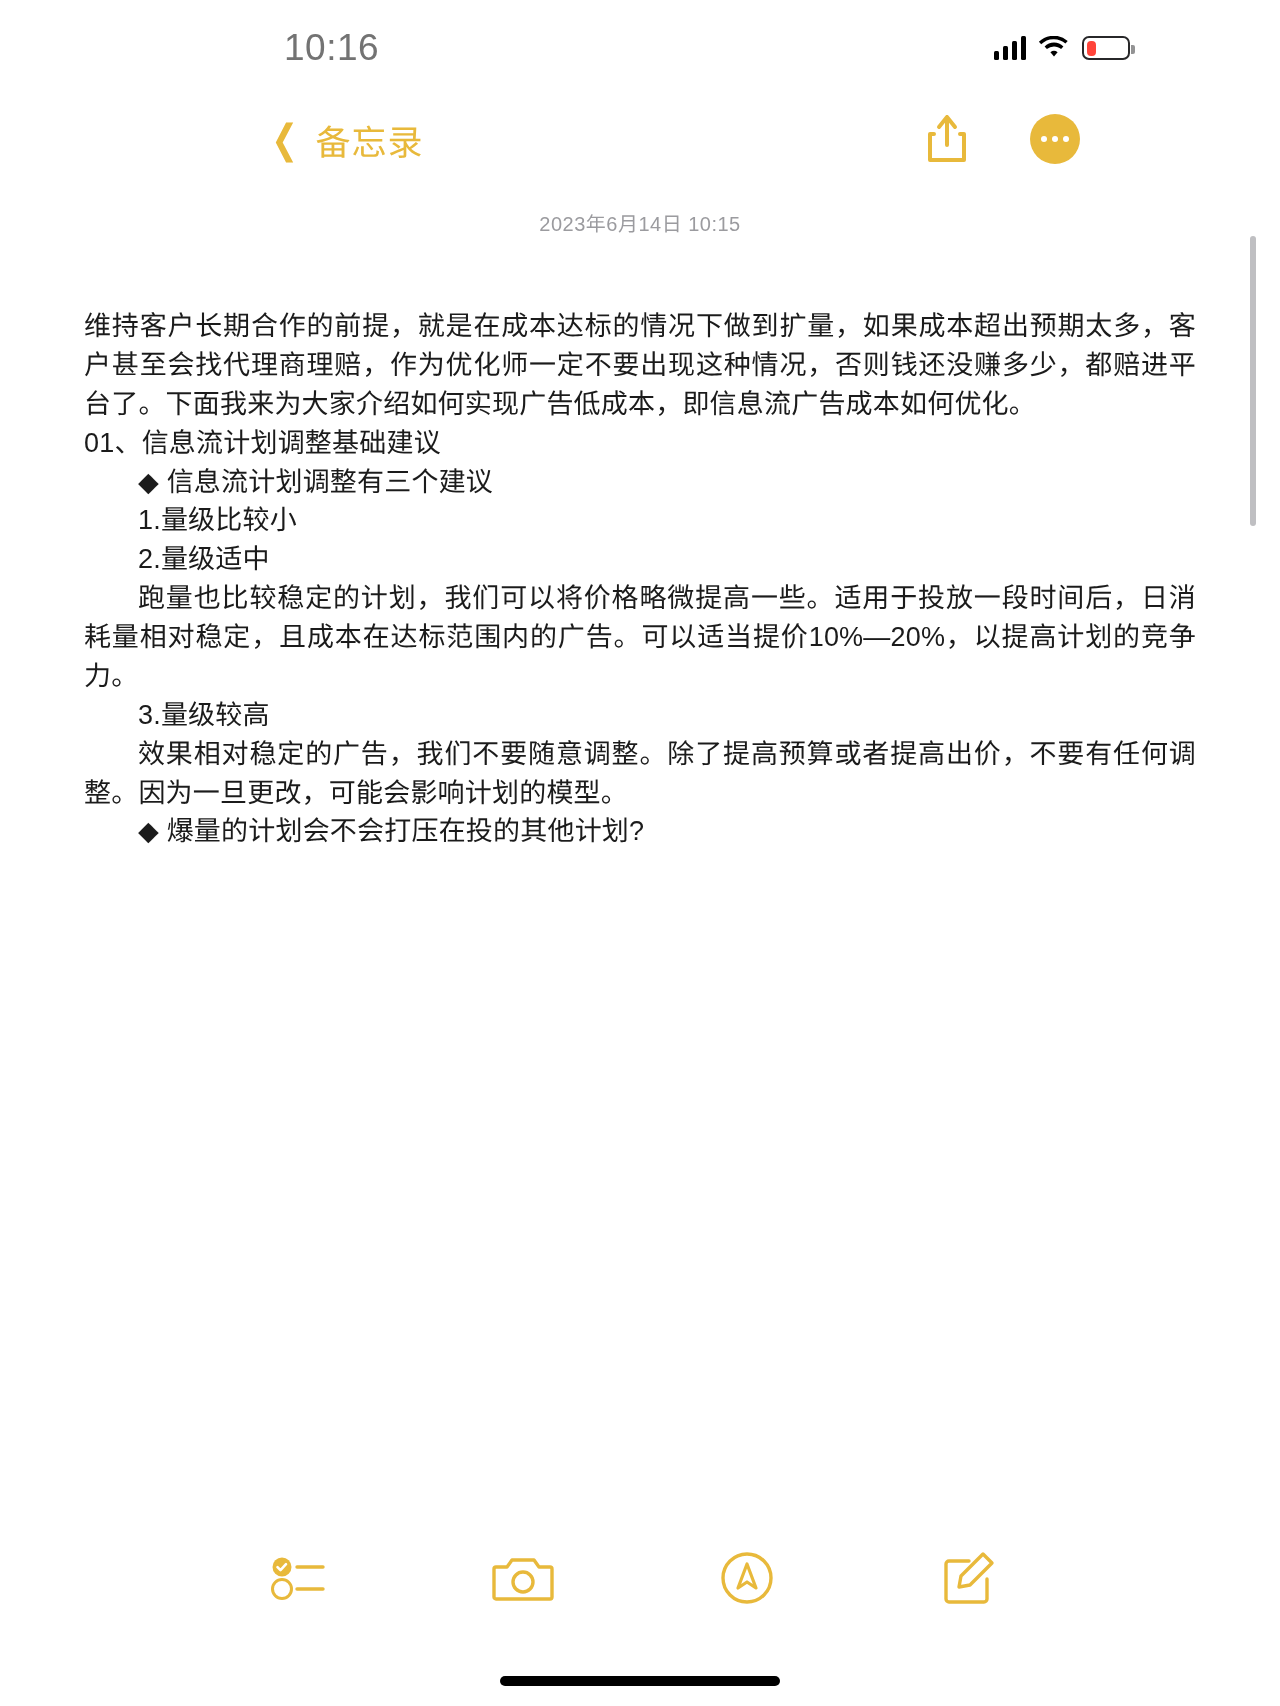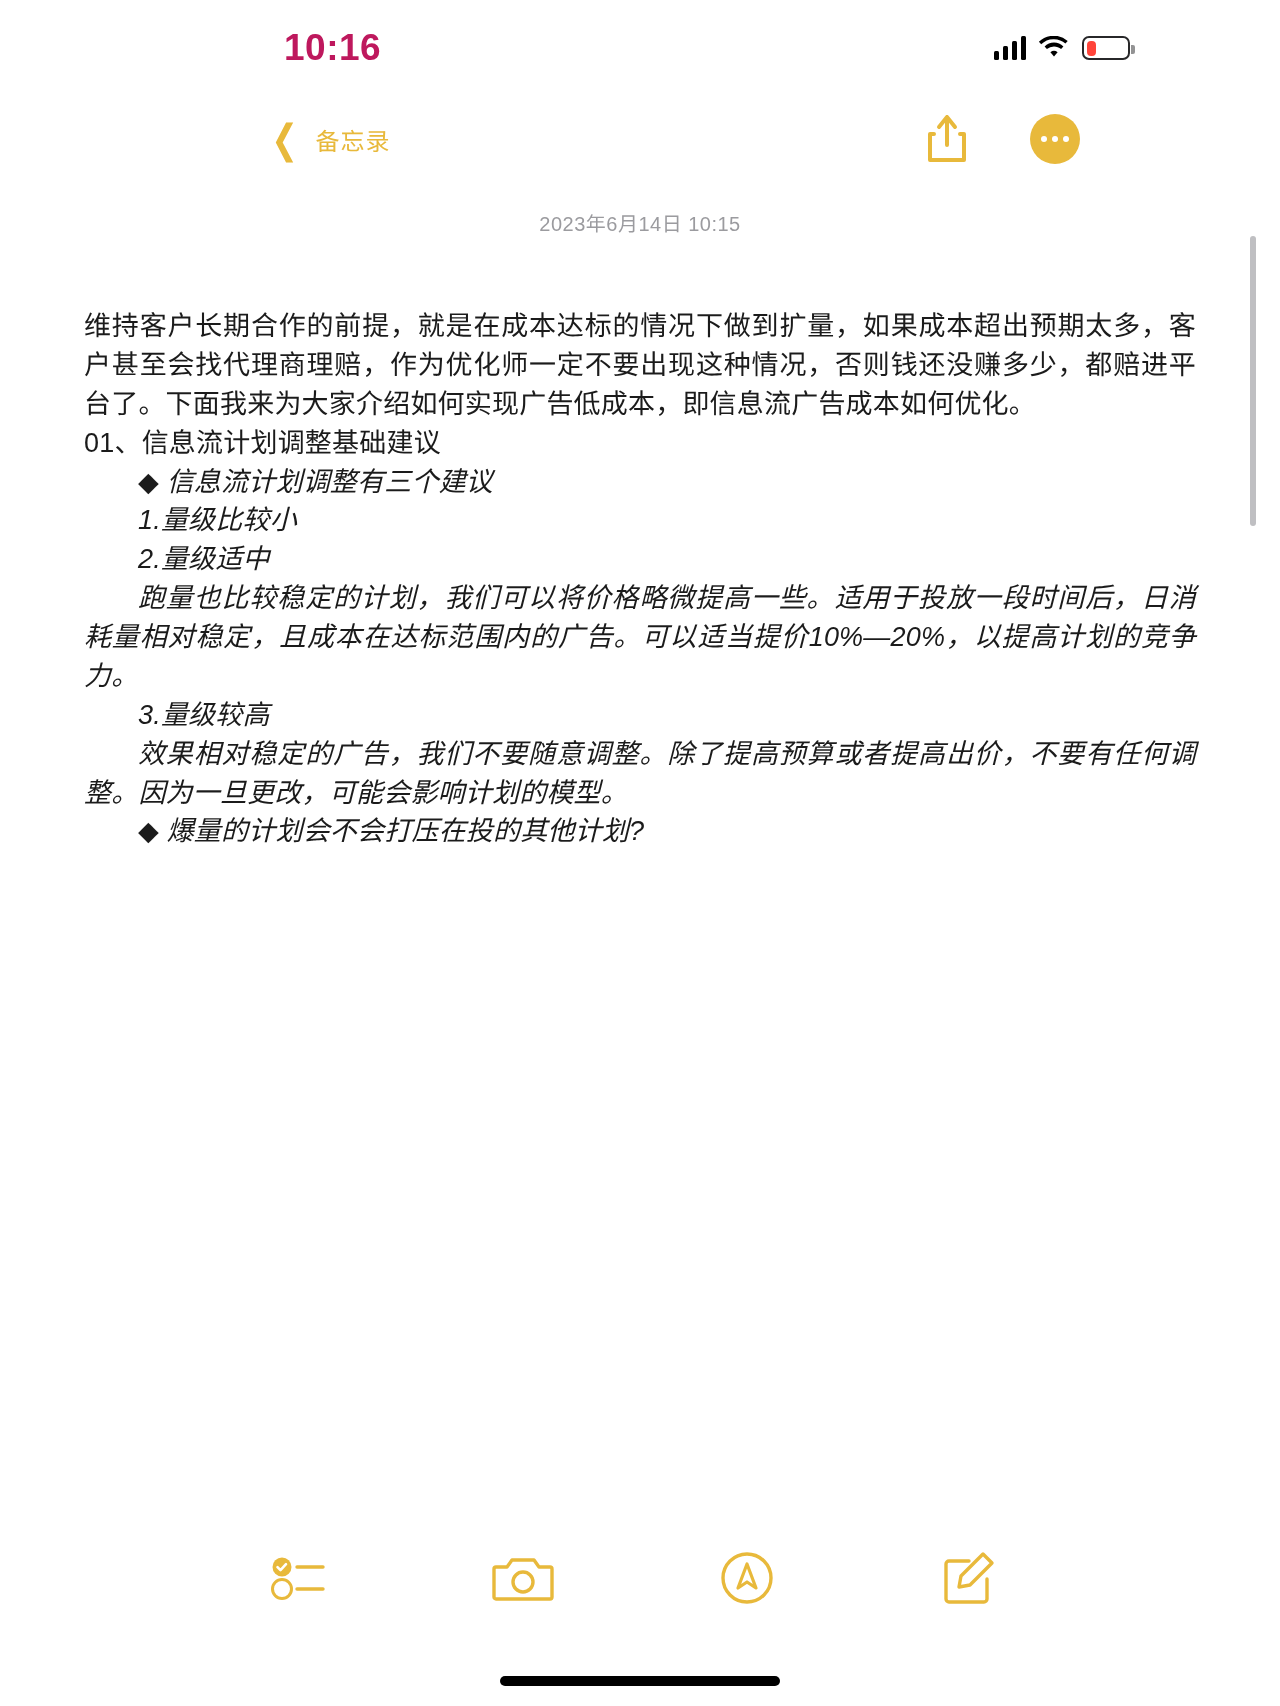--- a/index.html
+++ b/index.html
@@ -20,22 +20,22 @@
   .status-bar {
     height: 96px;
     display: flex;
     align-items: center;
     justify-content: space-between;
     padding: 0 58px 0 62px;
     box-sizing: border-box;
   }
   .status-time {
     font-size: 37px;
-    font-weight: bold;
-    color: #be185d;
+    font-weight: normal;
+    color: #737373;
     letter-spacing: 0.5px;
     margin-left: 222px;
   }
   .status-right {
     display: flex;
     align-items: center;
     gap: 12px;
     margin-right: 92px;
   }
   .signal-bars {
@@ -104,21 +104,21 @@
     cursor: pointer;
   }
   .nav-back .chev {
     font-size: 40px;
     line-height: 1;
     font-weight: 300;
     color: #e8b93b;
     transform: scaleX(0.8);
   }
   .nav-back .label {
-    font-size: 24px;
+    font-size: 35px;
     color: #e8b93b;
     letter-spacing: 1px;
   }
   .nav-actions {
     margin-left: auto;
     display: flex;
     align-items: center;
     gap: 56px;
     margin-right: 135px;
   }
@@ -176,21 +176,21 @@
     font-size: 27px;
     line-height: 1.44;
     color: #1b1b1b;
     letter-spacing: 0.2px;
   }
   .note-body p {
     margin: 0;
     text-align: justify;
     text-justify: inter-ideograph;
   }
-  .note-body p.indent { text-indent: 2em; font-style: italic; }
+  .note-body p.indent { text-indent: 2em; }
   .note-body p.noind { text-indent: 0; }
 
   
   .toolbar {
     position: absolute;
     left: 0;
     right: 0;
     bottom: 76px;
     height: 104px;
     display: flex;

